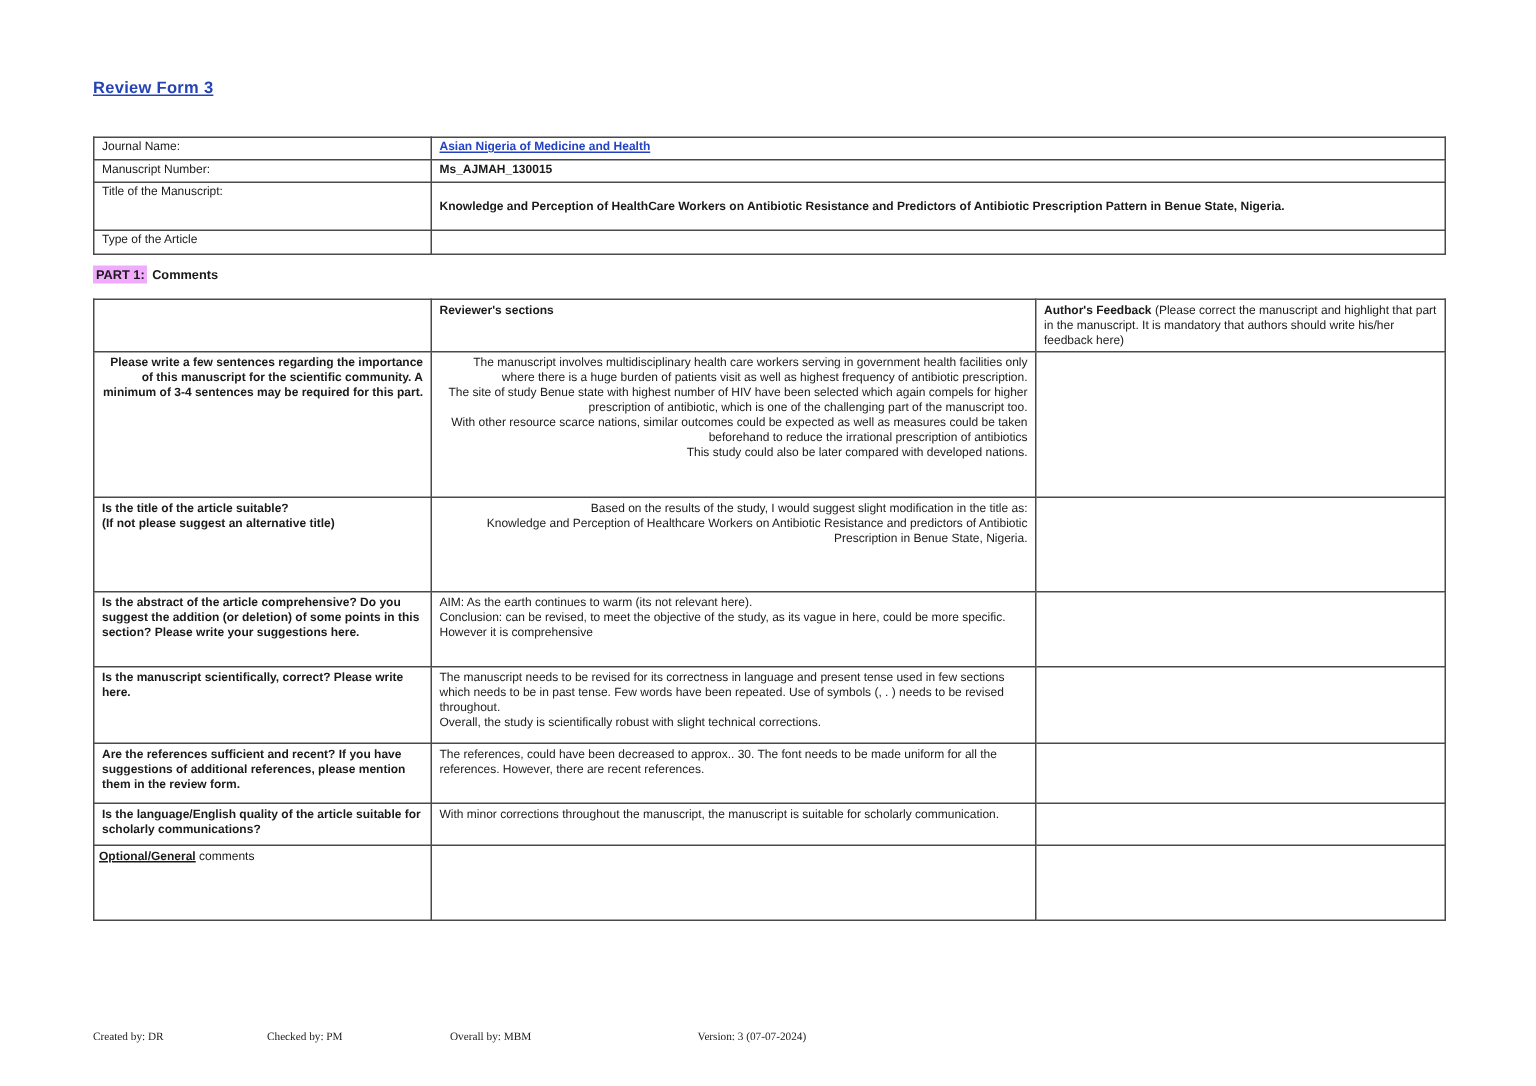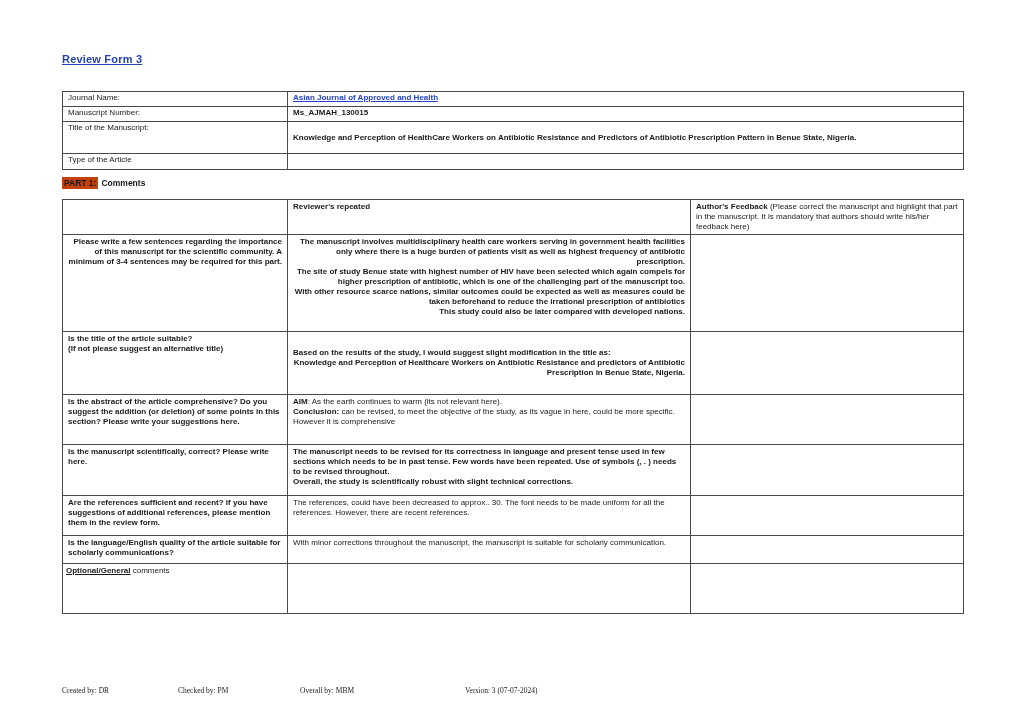--- a/index.html
+++ b/index.html
@@ -23,33 +23,33 @@
   td { border:1px solid #4a4a4a; vertical-align:top; font-size:8px; line-height:1.25; }
 
   .info-table { position:absolute; left:62px; top:91px; width:901px; }
   .info-table td { padding:1px 5px; }
   .info-label { font-weight:normal;margin-left:48px; }
   .info-value { font-weight:bold; }
   .journal-link { color:#2443c4; font-weight:bold; text-decoration:underline; cursor:pointer; }
   .title-value-cell { vertical-align:middle; }
 
   .part1 { position:absolute; left:62px; top:178px; font-size:8.5px; font-weight:bold; }
-  .part1 .hl { background:#c2410c; padding:1px 2px; }
+  .part1 .hl { background:#f0abfc; padding:1px 2px; }
   .part1 .lbl { margin-left:3px; }
 
   .comments-table { position:absolute; left:62px; top:199px; width:901px; }
   .comments-table td { padding:2px 5px; }
   .hdr-cell { font-weight:bold; padding:2px 4px; }
   .hdr-italic { font-weight:normal; }
   .q-cell { padding:3px 8px 2px 14px; }
   .q-cell.no-indent { padding-left:3px;margin-top:48px; }
   .q-cell .seg-b { font-weight:bold; }
   .q-cell .seg-u { text-decoration:underline; }
-  .c-cell .b { font-weight:bold; }
-  .p-center { text-align:left;margin-top:14px; }
+  .c-cell .b { font-weight:normal; }
+  .p-center { text-align:right; }
   .p-right { text-align:right; }
 
   .footer {
     position:absolute; left:62px; top:686px; width:901px; height:14px;
     font-family:"Liberation Serif", serif; font-size:7.5px; color:#222;
   }
   .footer span { position:absolute; top:0; white-space:nowrap; }
 </style>
 </head>
 <body>
@@ -59,21 +59,21 @@
   <div class="heading">Review Form 3</div>
 
   <table class="info-table">
     <colgroup>
         <col style="width:225px">
         <col style="width:676px">
       </colgroup>
     <tbody>
         <tr style="height:15px">
       <td class="info-label">Journal Name:</td>
-      <td><span class="journal-link">Asian Journal of Approved and Health</span></td>
+      <td><span class="journal-link">Asian Nigeria of Medicine and Health</span></td>
     </tr>
     <tr style="height:15px">
       <td class="info-label">Manuscript Number:</td>
       <td class="info-value">Ms_AJMAH_130015</td>
     </tr>
     <tr style="height:32px">
       <td class="info-label">Title of the Manuscript:</td>
       <td class="info-value title-value-cell">Knowledge and Perception of HealthCare Workers on Antibiotic Resistance and Predictors of Antibiotic Prescription Pattern in Benue State, Nigeria.</td>
     </tr>
     <tr style="height:16px">
@@ -89,21 +89,21 @@
 
   <table class="comments-table">
     <colgroup>
         <col style="width:225px">
         <col style="width:403px">
         <col style="width:273px">
       </colgroup>
     <tbody>
       <tr style="height:29px">
         <td></td>
-        <td class="hdr-cell">Reviewer's repeated</td>
+        <td class="hdr-cell">Reviewer's sections</td>
         <td class="hdr-cell">
           <span>Author's Feedback</span>
           <span class="hdr-italic">(Please correct the manuscript and highlight that part in the manuscript. It is mandatory that authors should write his/her feedback here)</span>
         </td>
       </tr>
     <tr style="height: 97px; text-align: right;">
           <td class="q-cell">
             <div><span class="seg-b">Please write a few sentences regarding the importance of this manuscript for the scientific community. A minimum of 3-4 sentences may be required for this part.</span></div>
           </td>
           <td class="c-cell">

